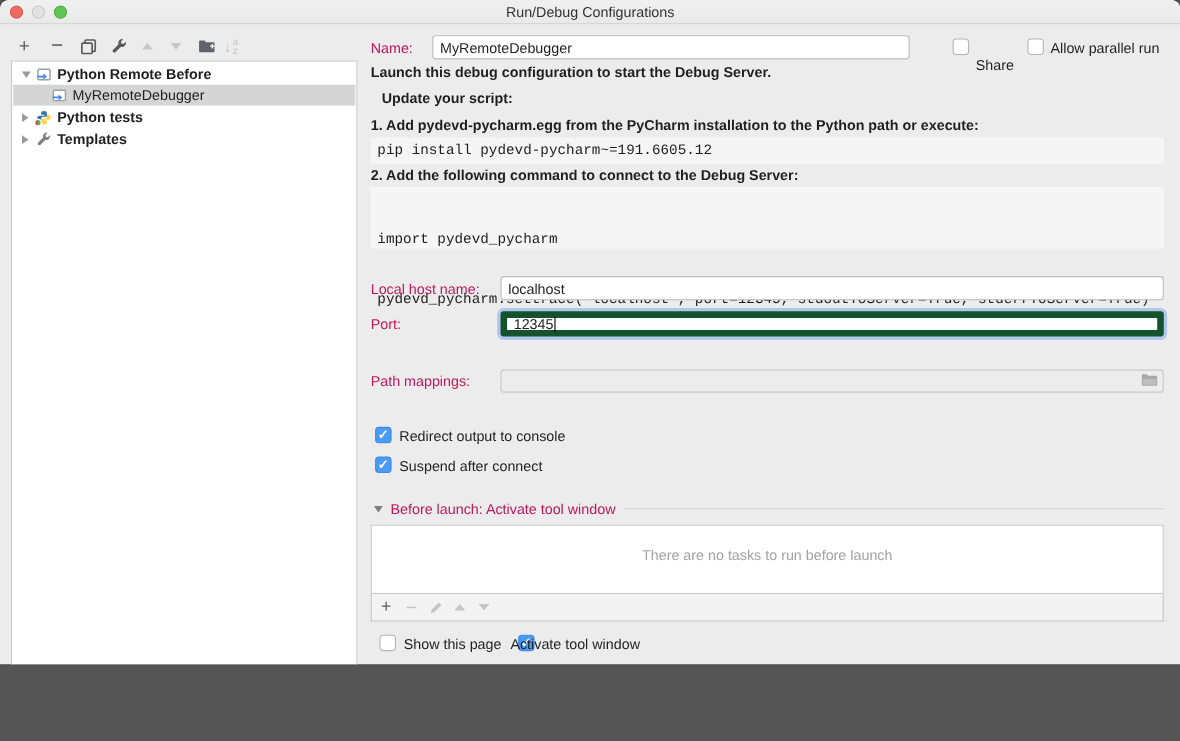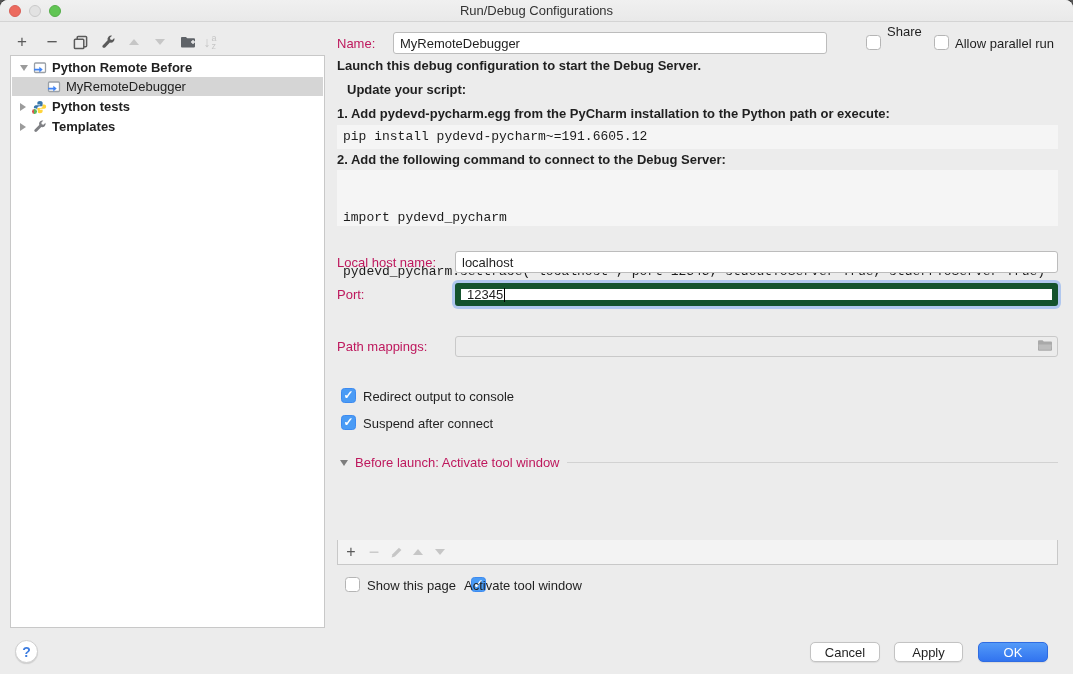--- a/index.html
+++ b/index.html
@@ -1,18 +1,18 @@
 <!DOCTYPE html>
 <html><head>
 <meta charset="utf-8">
 <style>
   * { margin:0; padding:0; box-sizing:border-box; }
   html,body { background:#555; font-family:"Liberation Sans", sans-serif; }
   .window {
-    position:relative; width:1073px; height:674px; margin:0 auto;
+    position:relative; width:1073px; height:604px; margin:0 auto;
     background:#ececec; overflow:hidden; border-radius:8px 8px 0 0;
     box-shadow:0 0 0 1px rgba(0,0,0,.28);
     font-size:13px; color:#1f1f1f;
   }
 
   
   .titlebar { position:absolute; top:0; left:0; right:0; height:22px;
     background:linear-gradient(#f0f0f0,#e9e9e9); border-bottom:1px solid #d4d4d4; }
   .titlebar .title { position:absolute; left:0; right:0; top:0; line-height:21px;
     text-align:center; color:#333; font-weight:500; }
@@ -183,21 +183,21 @@
             <path d="M14.2 3.1l-2.3 2.3-1.9-.5-.5-1.9 2.3-2.3a3.9 3.9 0 0 0-4.7 5L2 10.8c-.7.7-.7 1.7 0 2.4.7.7 1.7.7 2.4 0l5.1-5.1a3.9 3.9 0 0 0 4.7-5z" fill="#7f8084"></path>
           </svg>
       </span>
       <span class="label">Templates</span>
     </div>
   </div>
 
   <div class="flabel" style="left:337px; top:36px">Name:</div>
   <input class="input" style="left: 393px; top: 32px; width: 434px; height: 22px;" value="MyRemoteDebugger">
   <span class="checkbox" style="left:866px; top:35px"></span>
-  <div class="cb-label" style="left:887px; top:24px">Share</div>
+  <div class="cb-label" style="left:887px; top:52px">Share</div>
   <span class="checkbox" style="left:934px; top:35px"></span>
   <div class="cb-label" style="left:955px; top:36px">Allow parallel run</div>
 
   <div class="desc" style="left:337px; top:58px">Launch this debug configuration to start the Debug Server.</div>
   <div class="desc" style="left:347px; top:82px">Update your script:</div>
   <div class="desc" style="left:337px; top:106px">1. Add pydevd-pycharm.egg from the PyCharm installation to the Python path or execute:</div>
   <div class="codeblock" style="top:125px; height:24px; line-height:18px">pip install pydevd-pycharm~=191.6605.12</div>
   <div class="desc" style="left:337px; top:152px">2. Add the following command to connect to the Debug Server:</div>
   <div class="codeblock" style="top:170px; height:56px">
     <div>import pydevd_pycharm</div>
@@ -226,20 +226,23 @@
 
   <span class="checkbox checked" style="left:341px; top:388px"></span>
   <div class="cb-label" style="left:363px; top:389px">Redirect output to console</div>
   <span class="checkbox checked" style="left:341px; top:415px"></span>
   <div class="cb-label" style="left:363px; top:416px">Suspend after connect</div>
 
   <span class="bl-arrow" style="left:340px; top:460px"></span>
   <div class="flabel" style="left:355px; top:455px">Before launch: Activate tool window</div>
   <div class="bl-line" style="left:567px; top:462px; width:491px"></div>
 
+  <div class="tasks-panel">
+    <div class="tasks-empty">There are no tasks to run before launch</div>
+  </div>
   <div class="tasks-toolbar">
     <div class="tt-icon" style="left:3px">+</div>
     <div class="tt-icon dis" style="left:26px; font-size:18px">−</div>
     <div class="tt-icon dis" style="left:48px">
       <svg width="13" height="13" viewBox="0 0 16 16">
           <path d="M2 14l1-4 8-8 3 3-8 8-4 1z" fill="currentColor"></path>
         </svg>
     </div>
     <div class="tt-icon dis" style="left:70px">
         <span class="tri-up"></span>

